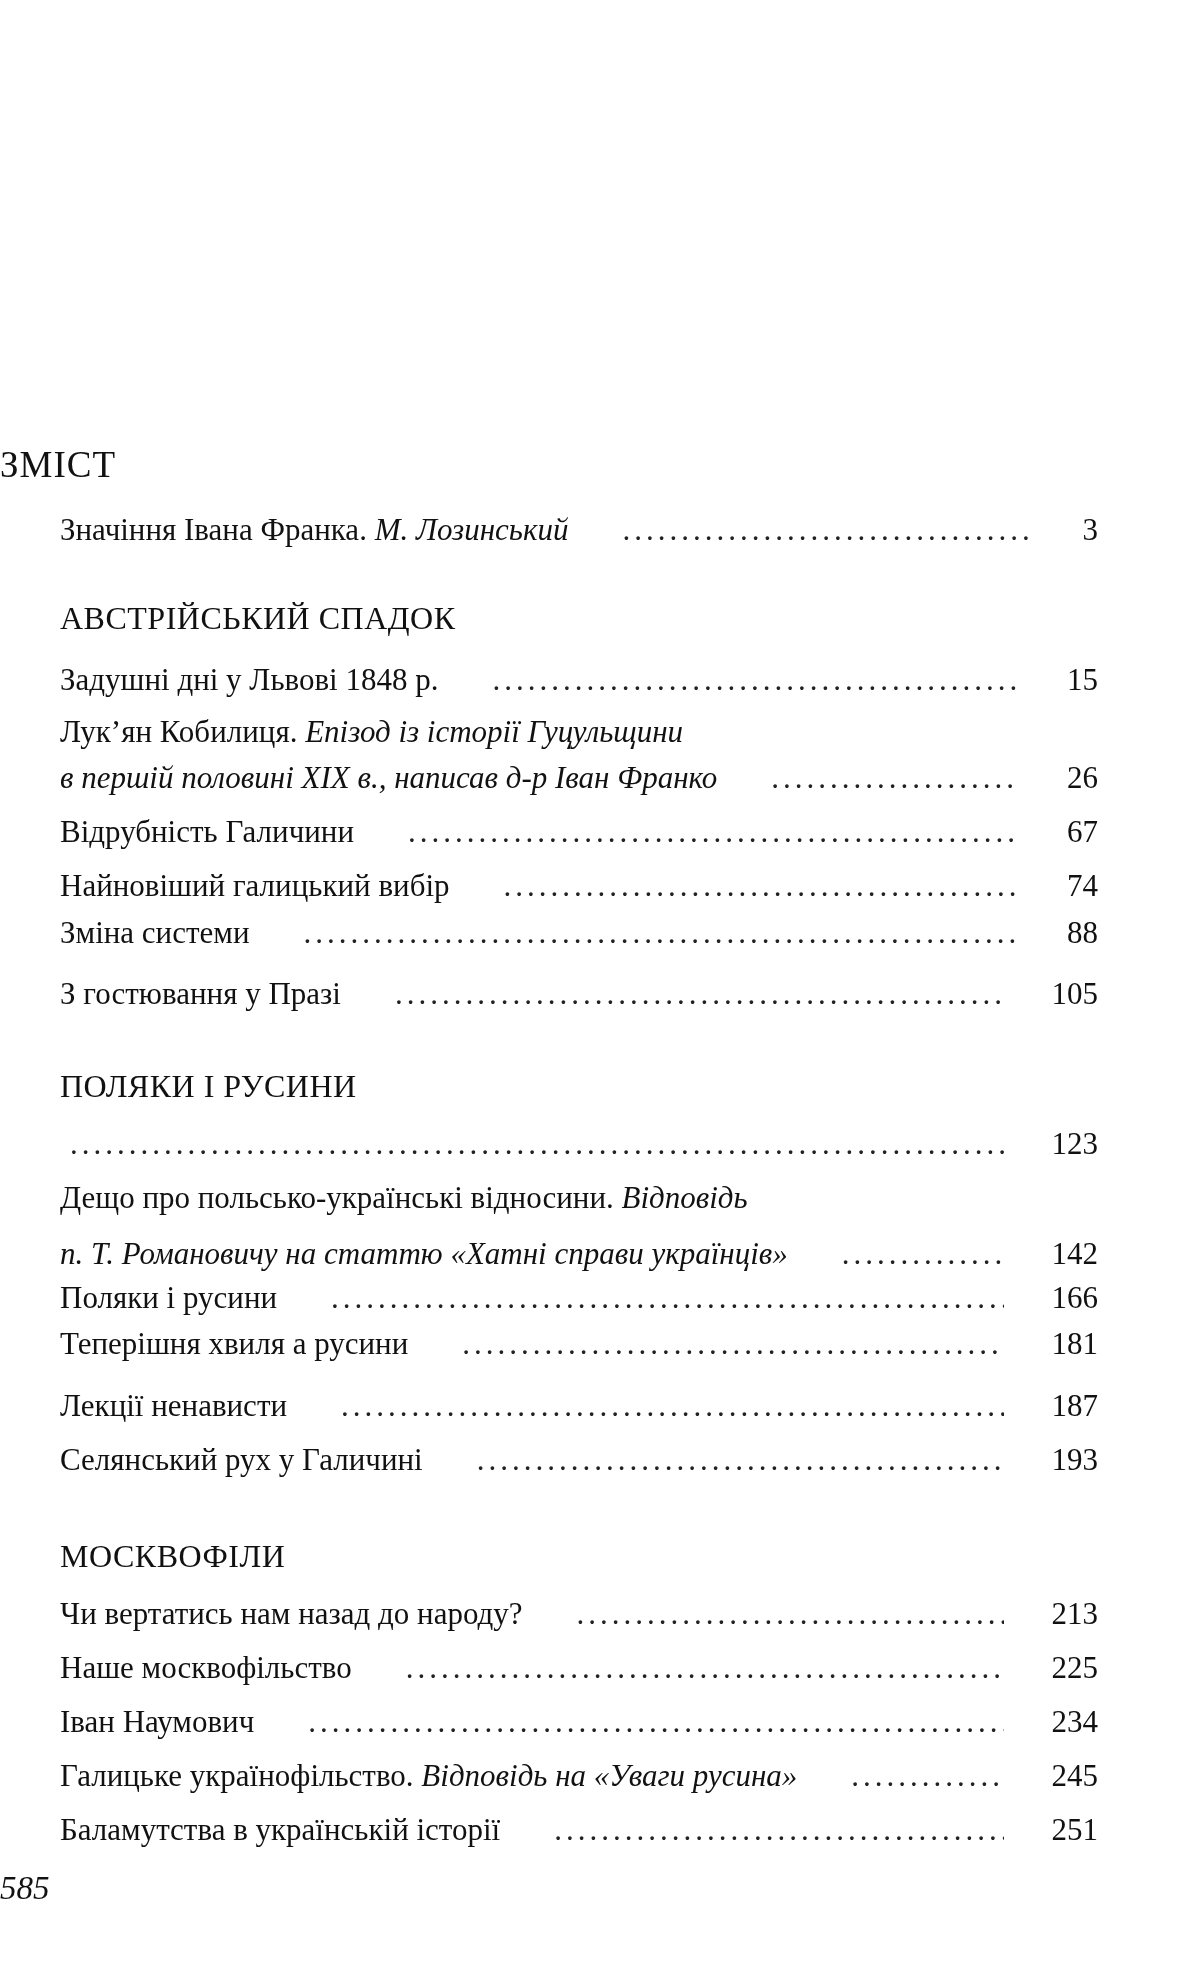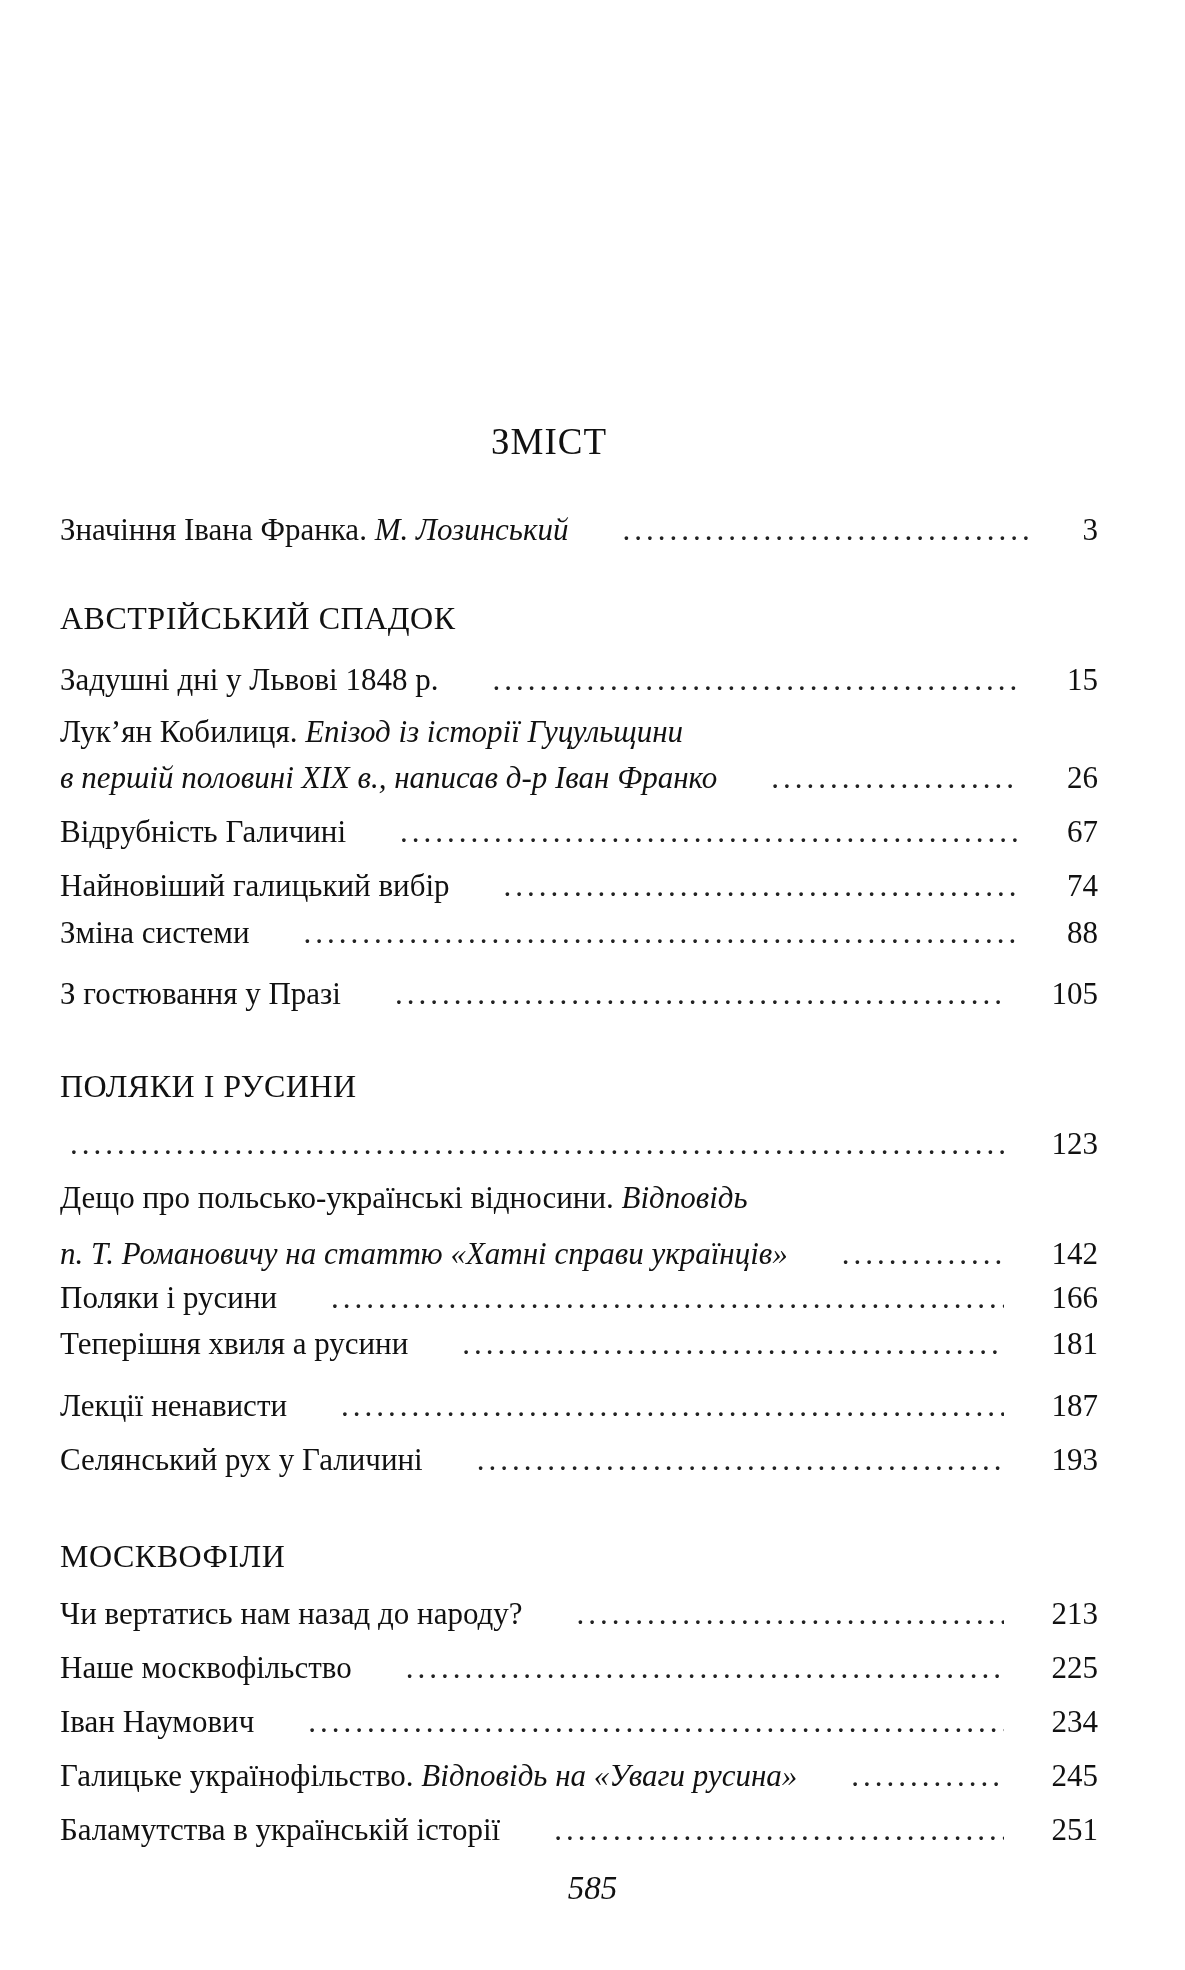--- a/index.html
+++ b/index.html
@@ -8,23 +8,23 @@
       height: 1970px;
       background: #ffffff;
       color: #111111;
       font-family: "Liberation Serif", "DejaVu Serif", serif;
       position: relative;
       overflow: hidden;
     }
     .page { position: absolute; left: 0; top: 0; width: 1185px; height: 1970px; }
     .title {
       position: absolute;
-      top: 420px;
+      top: 443px;
       left: 0; width: 1098px;
-      text-align: center;
+      text-align: left;
       font-size: 37px;
       letter-spacing: 1px;
     }
     .toc { position: absolute; left: 60px; width: 1038px; }
     .entry { position: absolute; left: 0; width: 1038px; font-size: 31px; line-height: 40px; }
     .entry .row { display: flex; align-items: baseline; white-space: nowrap; gap: 44px; }
     .entry .txt { flex: 0 0 auto; }
     .entry .dots {
       flex: 1 1 auto;
       overflow: hidden;
@@ -39,21 +39,21 @@
     .it { font-style: italic; }
     .section {
       position: absolute; left: 0;
       font-size: 32px;
       letter-spacing: 0.5px;
     }
     .folio {
       position: absolute;
       top: 1870px;
       left: 0; width: 1185px;
-      text-align: center;
+      text-align: left;
       font-size: 33px;
       font-style: italic;
     }
   </style>
 </head>
 <body>
 
 <div class="page">
 
   <div class="title">ЗМІСТ</div>
@@ -84,21 +84,21 @@
       </div>
       <div class="row" style="margin-top:6px;">
         <span class="txt it">в першій половині XIX в., написав д-р Іван Франко</span>
         <span class="dots"></span>
         <span class="pg">26</span>
       </div>
     </div>
 
     <div class="entry" style="top:812px;">
       <div class="row">
-        <span class="txt">Відрубність Галичині</span>
+        <span class="txt">Відрубність Галичини</span>
         <span class="dots"></span>
         <span class="pg">67</span>
       </div>
     </div>
 
     <div class="entry" style="top:866px;">
       <div class="row">
         <span class="txt">Найновіший галицький вибір</span>
         <span class="dots"></span>
         <span class="pg">74</span>

